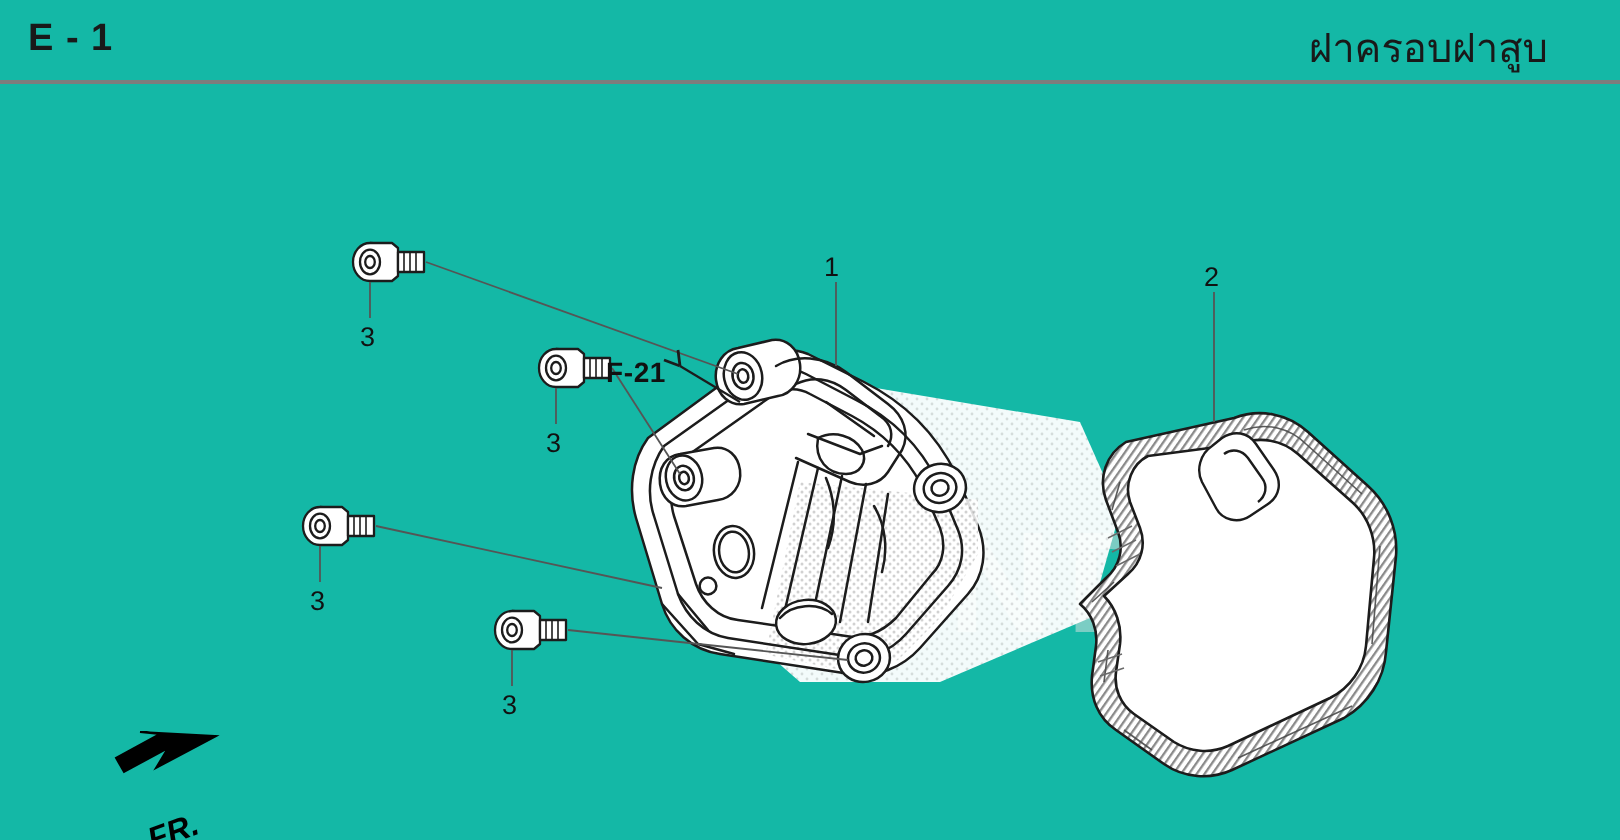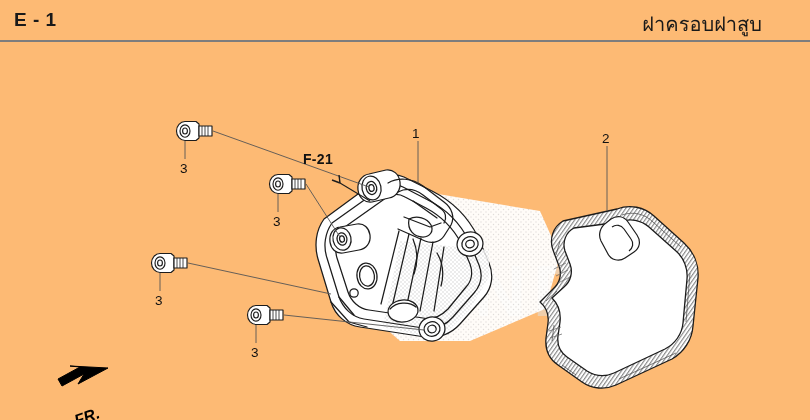--- a/index.html
+++ b/index.html
@@ -12,21 +12,21 @@
     height: 420px;
     overflow: hidden;
     font-family: "Liberation Sans", sans-serif;
     color: #1a1a1a;
     position: relative;
   }
   #page {
     position: relative;
     width: 810px;
     height: 420px;
-    background: #fdba74;
+    background: #14b8a6;
   }
 
   
   #header {
     position: absolute;
     left: 0; top: 0;
     width: 810px;
     height: 41px;
     box-sizing: border-box;
   }
@@ -35,21 +35,21 @@
     left: 14px;
     top: 9px;
     font-size: 19px;
     font-weight: 600;
     letter-spacing: 0.5px;
     color: #191919;
     white-space: nowrap;
   }
   #title-group {
     position: absolute;
-    right: 48px;
+    right: 36px;
     top: 8px;
     display: flex;
     align-items: baseline;
     gap: 11px;
     white-space: nowrap;
   }
   #title-thai {
     font-size: 20px;
     font-weight: 500;
     color: #191919;
@@ -426,18 +426,18 @@
     <div class="callout" style="left:602px; top:90px;">2</div>
 
     <div class="callout" style="left:180px; top:120px;">3</div>
 
     <div class="callout" style="left:273px; top:173px;">3</div>
 
     <div class="callout" style="left:155px; top:252px;">3</div>
 
     <div class="callout" style="left:251px; top:304px;">3</div>
 
-    <div class="callout bold" style="left:303px; top:110px;">F-21</div>
+    <div class="callout bold" style="left:303px; top:137px;">F-21</div>
 
     <div id="fr-label">FR.</div>
   </div>
 
 </div>
 
 </body></html>

